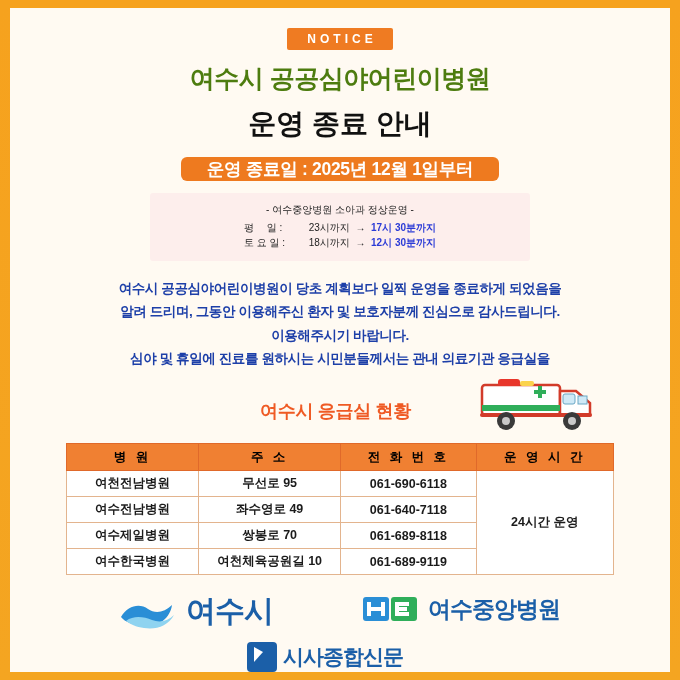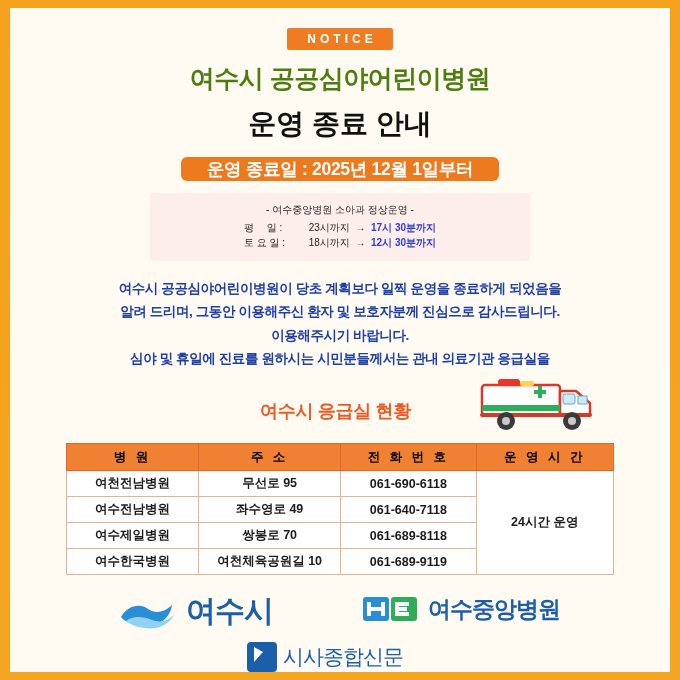--- a/index.html
+++ b/index.html
@@ -236,21 +236,21 @@
     left: 7px;
     top: 5px;
     width: 0;
     height: 0;
     border-left: 9px solid #ffffff;
     border-top: 5px solid transparent;
     border-bottom: 10px solid transparent;
   }
   .watermark .wtxt {
     font-size: 21px;
-    font-weight: normal;
+    font-weight: bold;
     color: #1b5fa8;
     letter-spacing: -1px;
   }
 </style>
 </head>
 <body>
 
 <div class="poster">
   <div class="inner">
 

